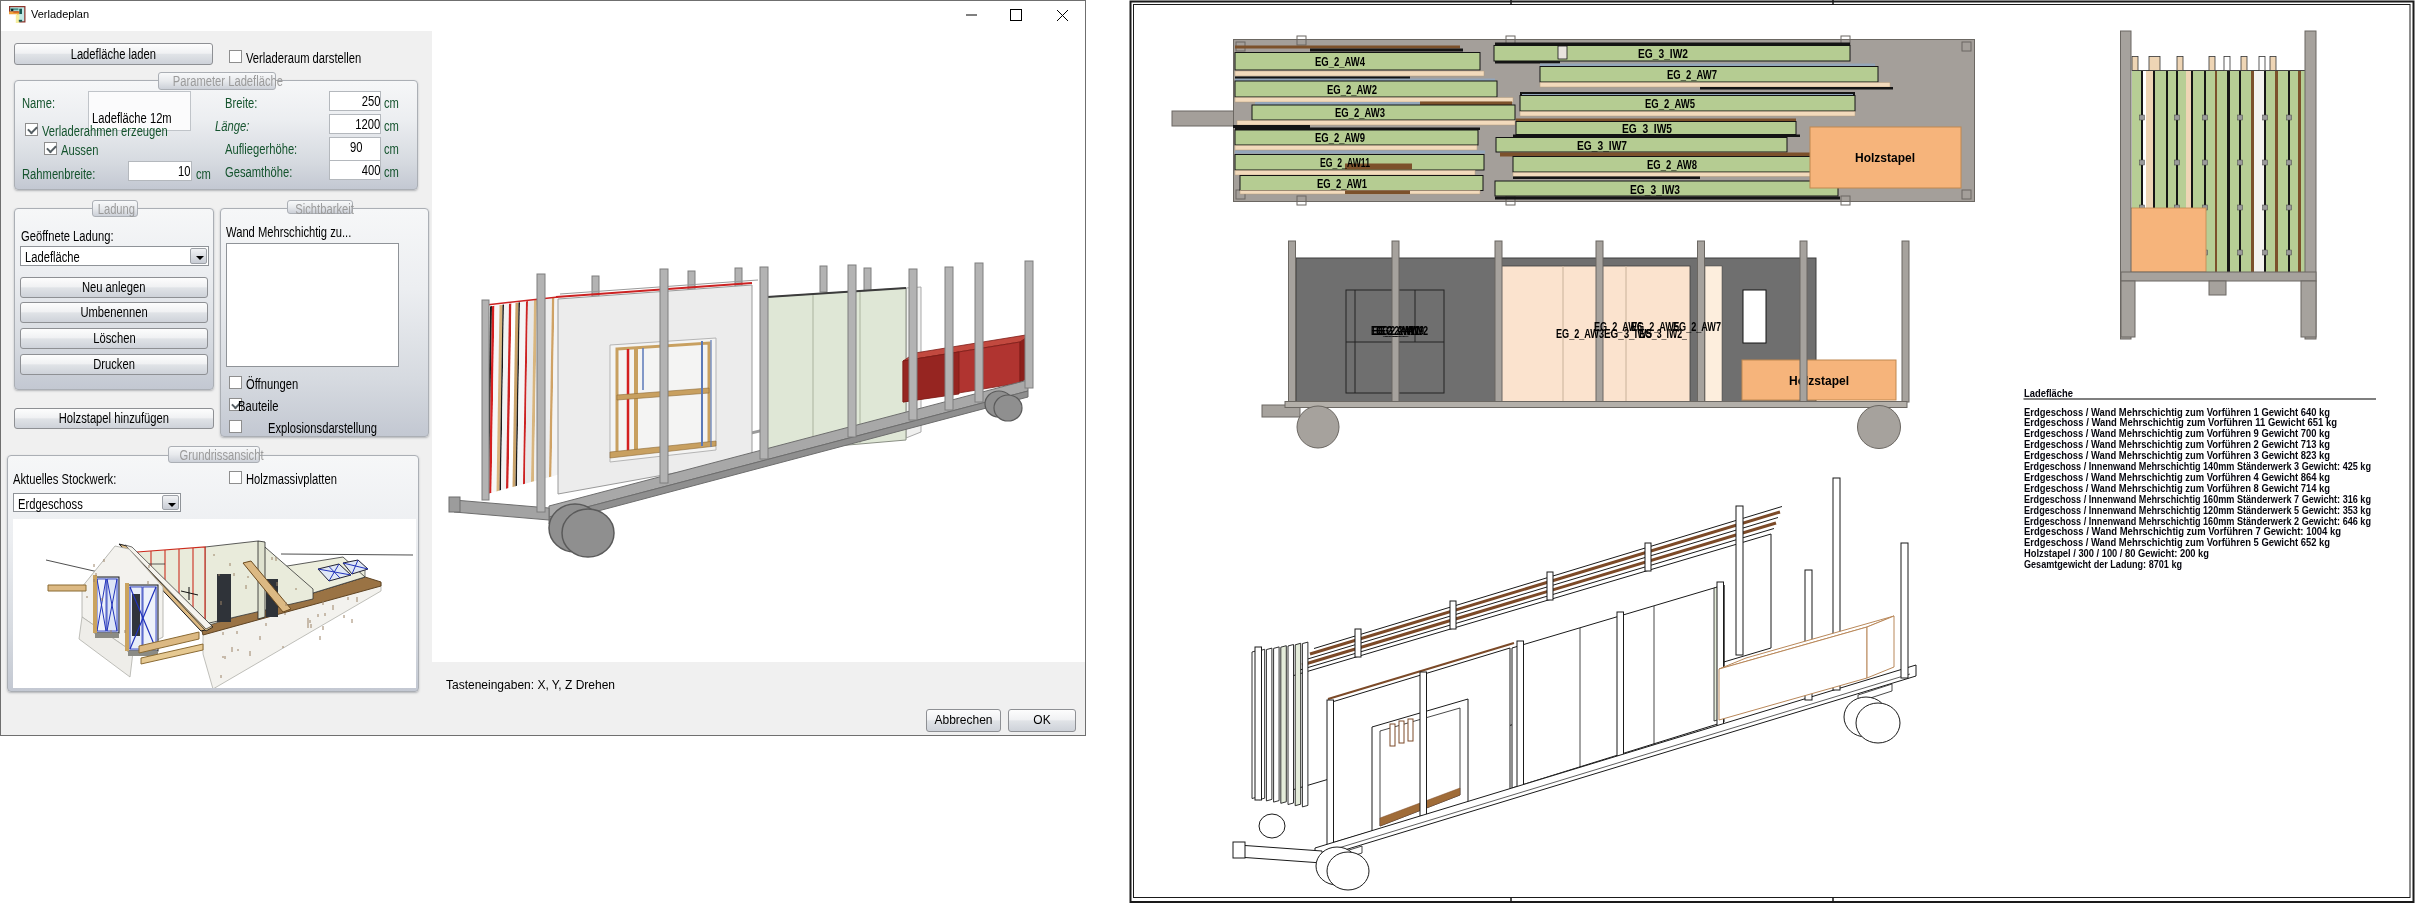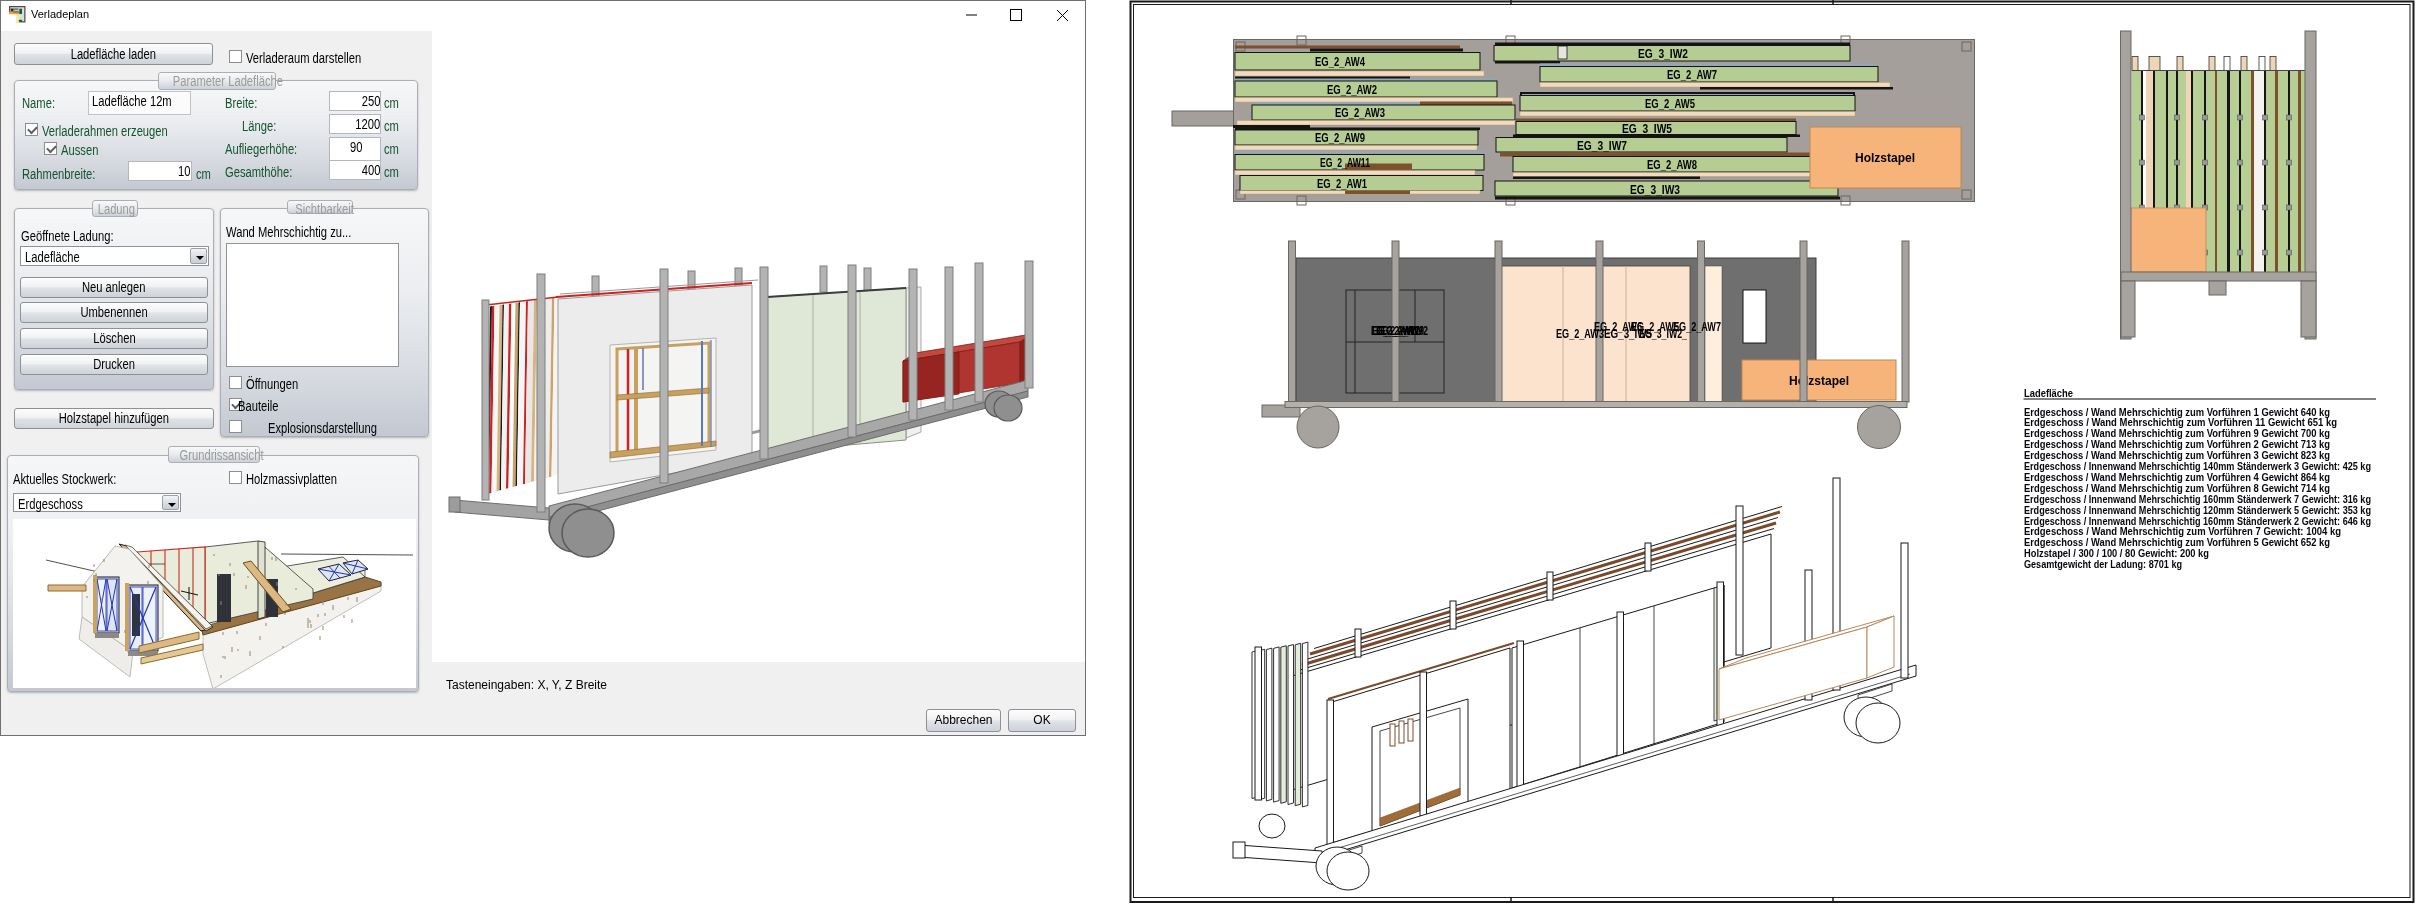--- a/index.html
+++ b/index.html
@@ -156,32 +156,32 @@
     </g>
   </svg></div>
 
   <div class="btn" style="left:14px;top:43px;width:199px;height:22px;line-height:20px;"><span class="tc">Ladefläche laden</span></div>
   <div class="cb" style="left:229px;top:50px;"></div>
   <div class="lbl" style="left:246px;top:50px;"><span class="t">Verladeraum darstellen</span></div>
 
   <div class="grp" style="left:14px;top:80px;width:404px;height:110px;"></div>
   <div class="pill" style="left:158px;top:72px;width:118px;height:18px;"><span class="tc">Parameter Ladefläche</span></div>
   <div class="dlbl" style="left:22px;top:95px;"><span class="t">Name:</span></div>
-  <div class="tb" style="left:88px;top:91px;width:103px;height:24px;padding:2px 3px;background:#fbfbfc;border-color:#c0c4c9;"><span class="t">Ladefläche 12m</span></div>
+  <div class="tb" style="left:88px;top:91px;width:103px;height:24px;padding:19px 3px;background:#fbfbfc;border-color:#c0c4c9;"><span class="t">Ladefläche 12m</span></div>
   <div class="cbc" style="left:25px;top:123px;"></div>
   <div class="dlbl" style="left:42px;top:123px;"><span class="t">Verladerahmen erzeugen</span></div>
   <div class="cbc" style="left:44px;top:142px;"></div>
   <div class="dlbl" style="left:61px;top:142px;"><span class="t">Aussen</span></div>
   <div class="dlbl" style="left:22px;top:166px;"><span class="t">Rahmenbreite:</span></div>
   <div class="tb num" style="left:128px;top:161px;width:64px;height:20px;"><span class="tr">10</span></div>
   <div class="dlbl" style="left:196px;top:166px;"><span class="t">cm</span></div>
   <div class="dlbl" style="left:225px;top:95px;"><span class="t">Breite:</span></div>
   <div class="tb num" style="left:329px;top:91px;width:52px;height:20px;"><span class="tr">250</span></div>
   <div class="dlbl" style="left:384px;top:95px;"><span class="t">cm</span></div>
-  <div class="dlbl" style="left:242px;top:118px;"><span class="t">Länge:</span></div>
+  <div class="dlbl" style="left:215px;top:118px;font-style:italic;"><span class="t">Länge:</span></div>
   <div class="tb num" style="left:329px;top:114px;width:52px;height:20px;"><span class="tr">1200</span></div>
   <div class="dlbl" style="left:384px;top:118px;"><span class="t">cm</span></div>
   <div class="dlbl" style="left:225px;top:141px;"><span class="t">Aufliegerhöhe:</span></div>
   <div class="tb num" style="left:329px;top:137px;width:52px;height:32px;text-align:center;"><span class="tr">90</span></div>
   <div class="dlbl" style="left:384px;top:141px;"><span class="t">cm</span></div>
   <div class="dlbl" style="left:225px;top:164px;"><span class="t">Gesamthöhe:</span></div>
   <div class="tb num" style="left:329px;top:160px;width:52px;height:20px;"><span class="tr">400</span></div>
   <div class="dlbl" style="left:384px;top:164px;"><span class="t">cm</span></div>
 
   <div class="grp" style="left:14px;top:208px;width:200px;height:182px;"></div>
@@ -326,21 +326,21 @@
     <line x1="283" y1="69" x2="283" y2="71"></line>
     <line x1="221" y1="54" x2="221" y2="57"></line>
     <line x1="208" y1="82" x2="208" y2="86"></line>
     </g>
 
     <polygon points="35,66 73,66 73,72 35,72" fill="#dcb983" stroke="#8a6a33"></polygon>
     <polygon points="126,127 186,113 186,120 126,134" fill="#dcb983" stroke="#8a6a33"></polygon>
     <polygon points="128,139 190,125 190,131 128,145" fill="#e6c992" stroke="#8a6a33"></polygon>
   </svg></div>
 
-  <div class="lbl" style="left:446px;top:678px;">Tasteneingaben: X, Y, Z Breite</div>
+  <div class="lbl" style="left:446px;top:678px;">Tasteneingaben: X, Y, Z Drehen</div>
   <div class="btn" style="left:926px;top:709px;width:75px;height:23px;line-height:21px;"><span style="font-size:12px;">Abbrechen</span></div>
   <div class="btn" style="left:1008px;top:709px;width:68px;height:23px;line-height:21px;"><span style="font-size:12px;">OK</span></div>
   <div id="dlgborder"></div>
 </div>
 <div id="rpanel">
 <svg width="1287" height="909" viewBox="1129 0 1287 909">
 
   <rect x="1130.5" y="1.5" width="1283" height="900.5" fill="none" stroke="#1a1a1a" stroke-width="2"></rect>
   <rect x="1133.5" y="4.5" width="1276.5" height="893" fill="none" stroke="#1a1a1a" stroke-width="1"></rect>
   <line x1="1511" y1="0" x2="1511" y2="5" stroke="#1a1a1a" stroke-width="1.5"></line>

